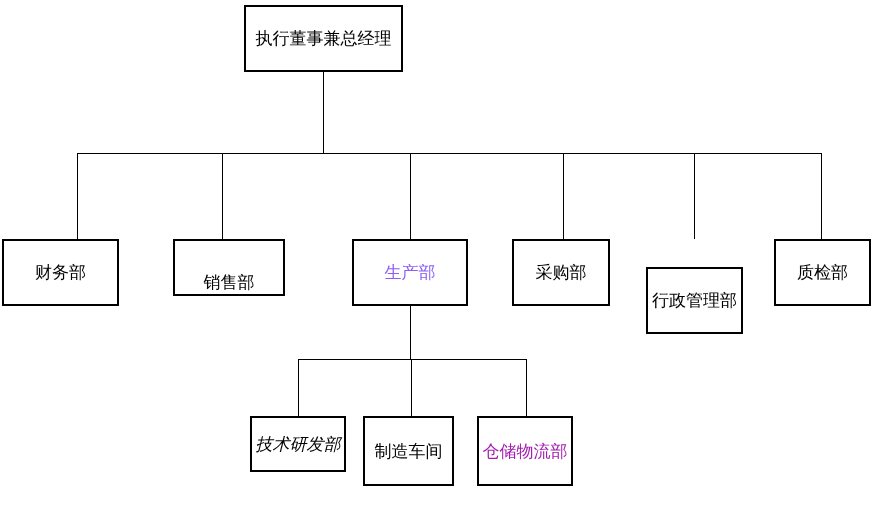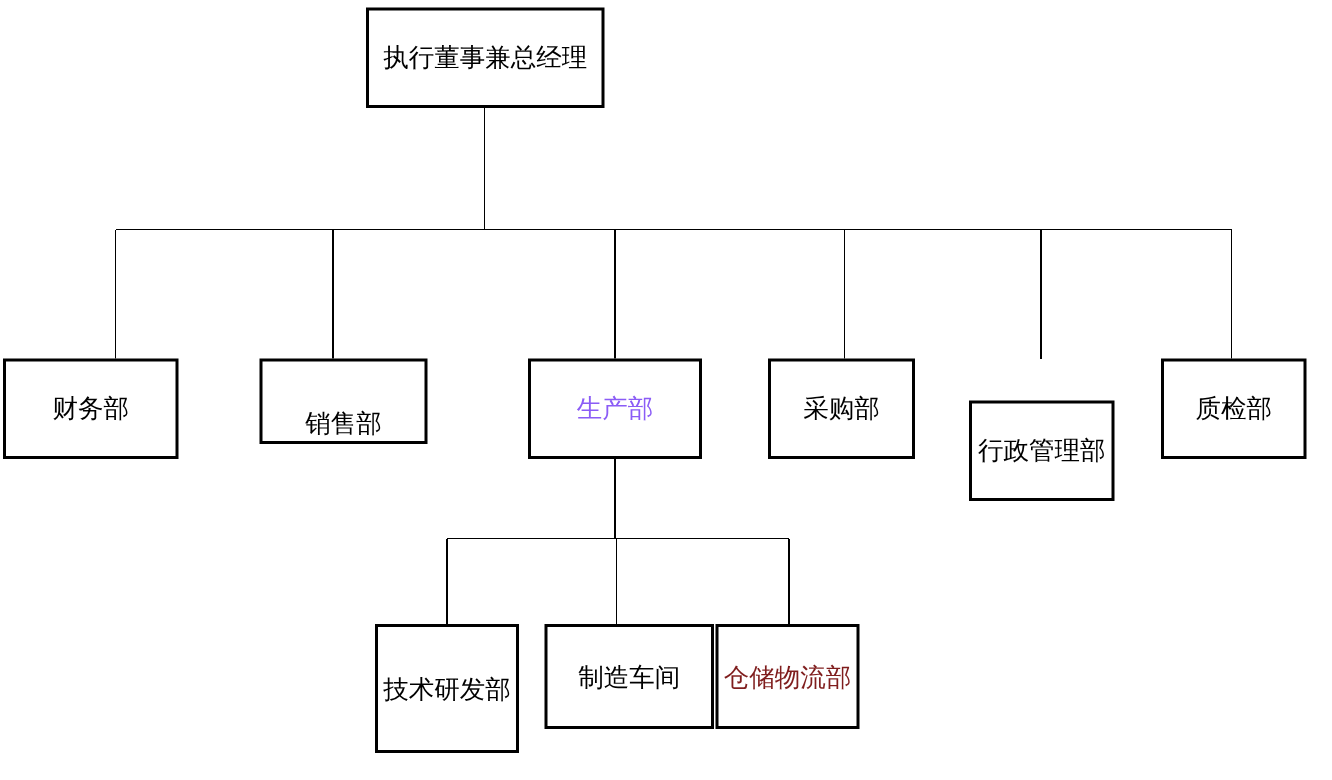--- a/index.html
+++ b/index.html
@@ -72,23 +72,23 @@
       </div>
       <div class="org-node" style="left: 512px; top: 239px; width: 98px; height: 67px; border-color: rgb(0, 0, 0); align-items: center;">
         <span class="node-label" style="color: rgb(0, 0, 0);">采购部</span>
       </div>
       <div class="org-node" style="left: 646px; top: 239px; width: 97px; height: 67px; border-color: rgb(0, 0, 0); margin-top: 28px;">
         <span class="node-label" style="color: rgb(0, 0, 0);">行政管理部</span>
       </div>
       <div class="org-node" style="left: 774px; top: 239px; width: 97px; height: 67px; border-color: rgb(0, 0, 0);">
         <span class="node-label" style="color: rgb(0, 0, 0);">质检部</span>
       </div>
-      <div class="org-node" style="left: 250px; top: 416px; width: 96px; height: 86px; border-color: rgb(0, 0, 0);">
+      <div class="org-node" style="left: 250px; top: 416px; width: 96px; height: 56px; border-color: rgb(0, 0, 0); font-style: italic;">
         <span class="node-label" style="color: rgb(0, 0, 0);">技术研发部</span>
       </div>
-      <div class="org-node" style="left: 363px; top: 416px; width: 113px; height: 70px; border-color: rgb(0, 0, 0);">
+      <div class="org-node" style="left: 363px; top: 416px; width: 91px; height: 70px; border-color: rgb(0, 0, 0);">
         <span class="node-label" style="color: rgb(0, 0, 0);">制造车间</span>
       </div>
       <div class="org-node" style="left: 477px; top: 416px; width: 96px; height: 70px; border-color: rgb(0, 0, 0);">
-        <span class="node-label" style="color: #7f1d1d;">仓储物流部</span>
+        <span class="node-label" style="color: #a21caf;">仓储物流部</span>
       </div>
     </div>
 </div>
 
 </body></html>

